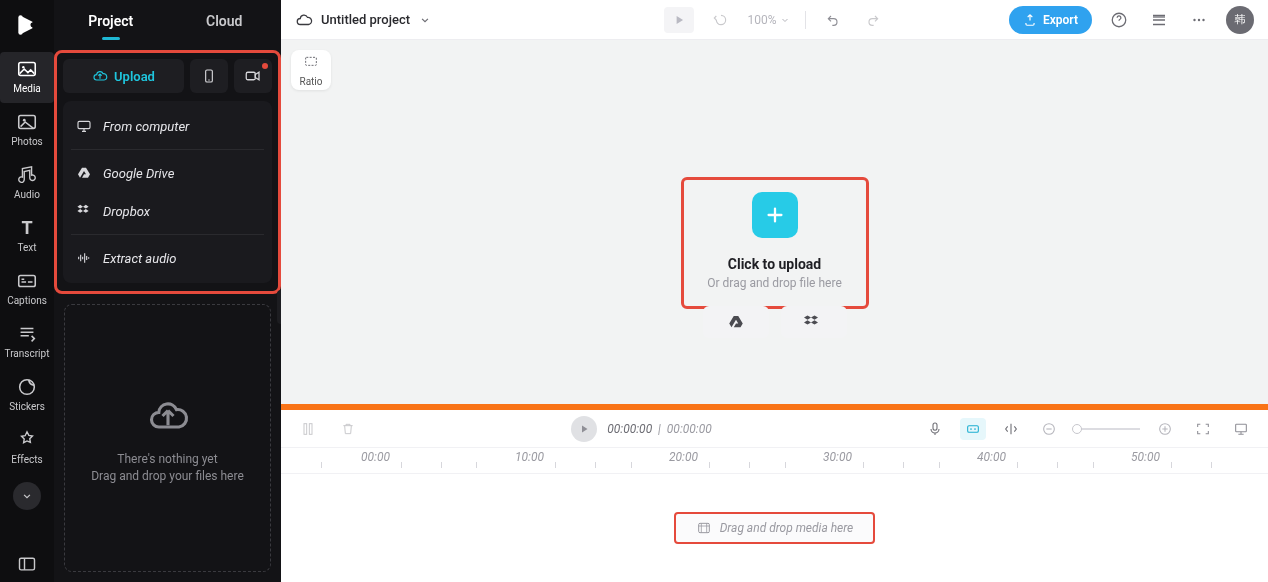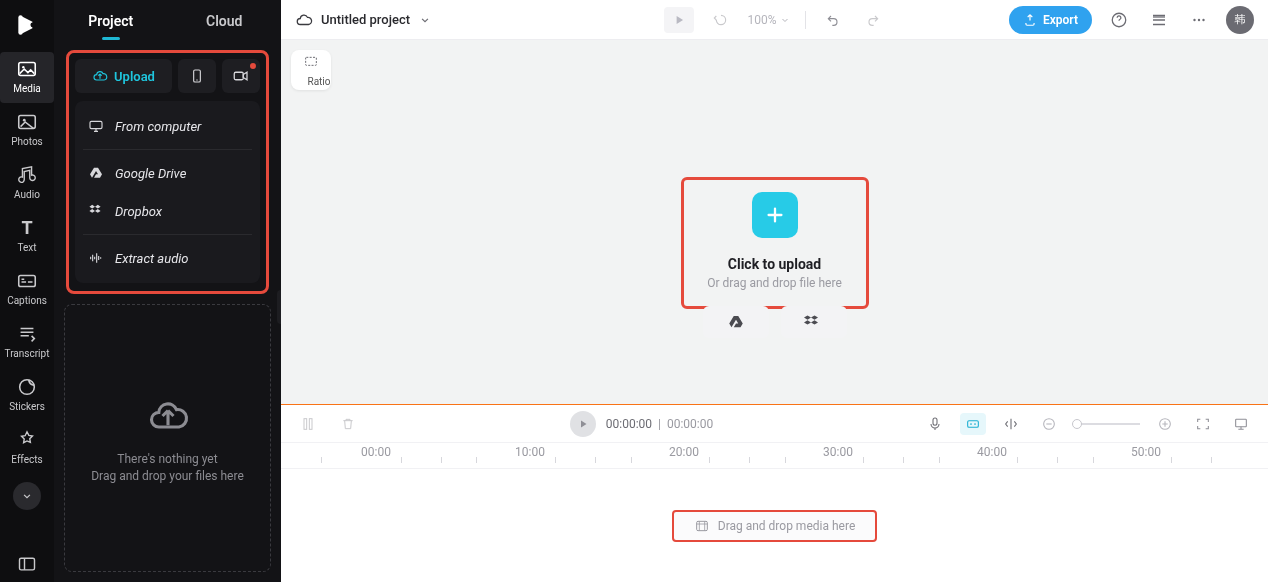--- a/index.html
+++ b/index.html
@@ -15,21 +15,21 @@
   .rail-item.active { color:#fff; background:#252529; border-radius:4px;}
   .rail-toggle { width:28px;height:28px;border-radius:14px;background:#2a2a2e;color:#c9c9cc;display:flex;align-items:center;justify-content:center;margin-top:6px;cursor:pointer;}
   .rail-bottom { margin-top:auto; margin-bottom:8px; color:#c9c9cc;}
 
   
   .side { width: 227px; background:#131316; color:#e6e6ea; display:flex; flex-direction:column; flex-shrink:0; position:relative;}
   .side-tabs { display:flex; height:42px; align-items:center; }
   .side-tab { flex:1; text-align:center; font-size:14px; color:#c9c9cc; font-weight:600; height:100%; display:flex;align-items:center;justify-content:center; position:relative; cursor:pointer;}
   .side-tab.active { color:#fff;}
   .side-tab.active::after { content:""; position:absolute; bottom:2px; left:50%; transform:translateX(-50%); width:18px; height:3px; background:#1fb8d4; border-radius:2px;}
-  .upload-area { margin:8px 12px 0; border:3px solid #e54a3c; border-radius:8px; padding:6px 6px 8px; }
+  .upload-area { margin:8px 0 0; border:3px solid #e54a3c; border-radius:8px; padding:6px 6px 8px; }
   .upload-row { display:flex; gap:6px; }
   .upl-btn { flex:1; height:34px; border-radius:6px; background:#1e1e22; display:flex; align-items:center; justify-content:center; gap:6px; color:#1fc6de; font-size:13px; font-weight:600; cursor:pointer;}
   .sq-btn { width:38px; height:34px; background:#1e1e22; border-radius:6px; display:flex;align-items:center;justify-content:center; color:#d7d7db; cursor:pointer; position:relative;}
   .sq-btn .dot { position:absolute; top:4px; right:4px; width:6px;height:6px;border-radius:3px;background:#e54a3c;}
   .menu { margin-top:8px; background:#1a1a1e; border-radius:8px; padding:6px 2px;font-style:italic;}
   .menu-item { display:flex; align-items:center; gap:10px; padding:10px 10px; font-size:13px; color:#e6e6ea; cursor:pointer; border-radius:6px;}
   .menu-sep { height:1px; background:#2a2a2e; margin:4px 6px; }
   .menu .ico { width:18px;height:18px;display:flex;align-items:center;justify-content:center;color:#d7d7db;}
   .empty-drop { flex:1; margin:10px; border:1px dashed #3a3a3f; border-radius:8px; display:flex; flex-direction:column; align-items:center; justify-content:center; color:#8c8c92; }
   .empty-drop svg { color:#8c8c92;}
@@ -49,30 +49,30 @@
   .icbtn.disabled { color:#c9c9cc; cursor:default;}
   .play-chip { width:30px;height:26px;border-radius:4px;background:#f4f4f6;display:flex;align-items:center;justify-content:center;color:#b9b9c2;}
   .zoom-label { font-size:12px; color:#b5b5bc; display:flex;align-items:center;gap:2px;}
   .hdr-right { margin-left:auto; display:flex; align-items:center; gap:14px;}
   .export-btn { height:28px; padding:0 14px; border-radius:14px; background:#2fa2ef; color:#fff; font-size:12px; font-weight:600; display:flex;align-items:center; gap:6px; cursor:pointer;}
   .avatar { width:28px; height:28px; border-radius:14px; background:#6b6b72; color:#fff; font-size:11px; display:flex;align-items:center;justify-content:center;}
 
   
   .stage { flex:1; position:relative; background:#f2f3f3; }
   .ratio-chip { position:absolute; top:10px; left:10px; width:40px; height:40px; border-radius:8px; background:#fff; display:flex;flex-direction:column;align-items:center;justify-content:center; box-shadow:0 1px 3px rgba(0,0,0,.08); cursor:pointer;}
-  .ratio-chip .lab { font-size:10px; color:#555; margin-top:6px;padding-left:16px;}
+  .ratio-chip .lab { font-size:10px; color:#555; margin-top:6px;}
   .upload-card { position:absolute; left:50%; top:137px; transform:translateX(-50%); width:188px; border:3px solid #e54a3c; border-radius:6px; padding:12px 8px 16px; display:flex; flex-direction:column; align-items:center;}
   .plus-btn { width:46px; height:46px; border-radius:10px; background:#27cbe7; display:flex;align-items:center;justify-content:center; cursor:pointer;}
   .upload-title { margin-top:18px; font-size:14px; font-weight:700; color:#1f1f24;}
   .upload-sub { margin-top:4px; font-size:12px; color:#9a9aa1;}
   .cloud-row { position:absolute; left:50%; top:266px; transform:translateX(-50%); display:flex; gap:12px;}
   .cloud-btn { width:66px; height:32px; border-radius:6px; background:#f3f3f5; display:flex;align-items:center;justify-content:center; color:#4b4b51; cursor:pointer;}
 
   
-  .timeline { height:178px; background:#fff; border-top:1px solid #f97316; display:flex; flex-direction:column;}
+  .timeline { height:178px; background:#fff; border-top:6px solid #f97316; display:flex; flex-direction:column;font-style:italic;}
   .tl-toolbar { height:38px; display:flex; align-items:center; padding:0 14px; gap:14px; border-bottom:1px solid #f1f1f4;}
   .tl-toolbar .spacer { flex:1; }
   .tl-center { position:relative; display:flex; align-items:center; gap:10px;}
   .play-circle { width:26px;height:26px;border-radius:13px;background:#e0e1e4;display:flex;align-items:center;justify-content:center;color:#8f8f96;cursor:pointer;}
   .time-readout { font-size:12px; color:#9a9aa1;}
   .time-readout .cur { color:#6c6c73;}
   .tl-right { display:flex; align-items:center; gap:12px;}
   .tl-right .active-chip { width:26px;height:22px;border-radius:4px;background:#e6f7fb;display:flex;align-items:center;justify-content:center;color:#1caed1;}
   .slider-track { width:66px; height:2px; background:#dcdce1; position:relative;}
   .slider-thumb { width:10px;height:10px;background:#fff;border:1px solid #c7c7cd;border-radius:5px;position:absolute; top:-4px; left:-2px;}

